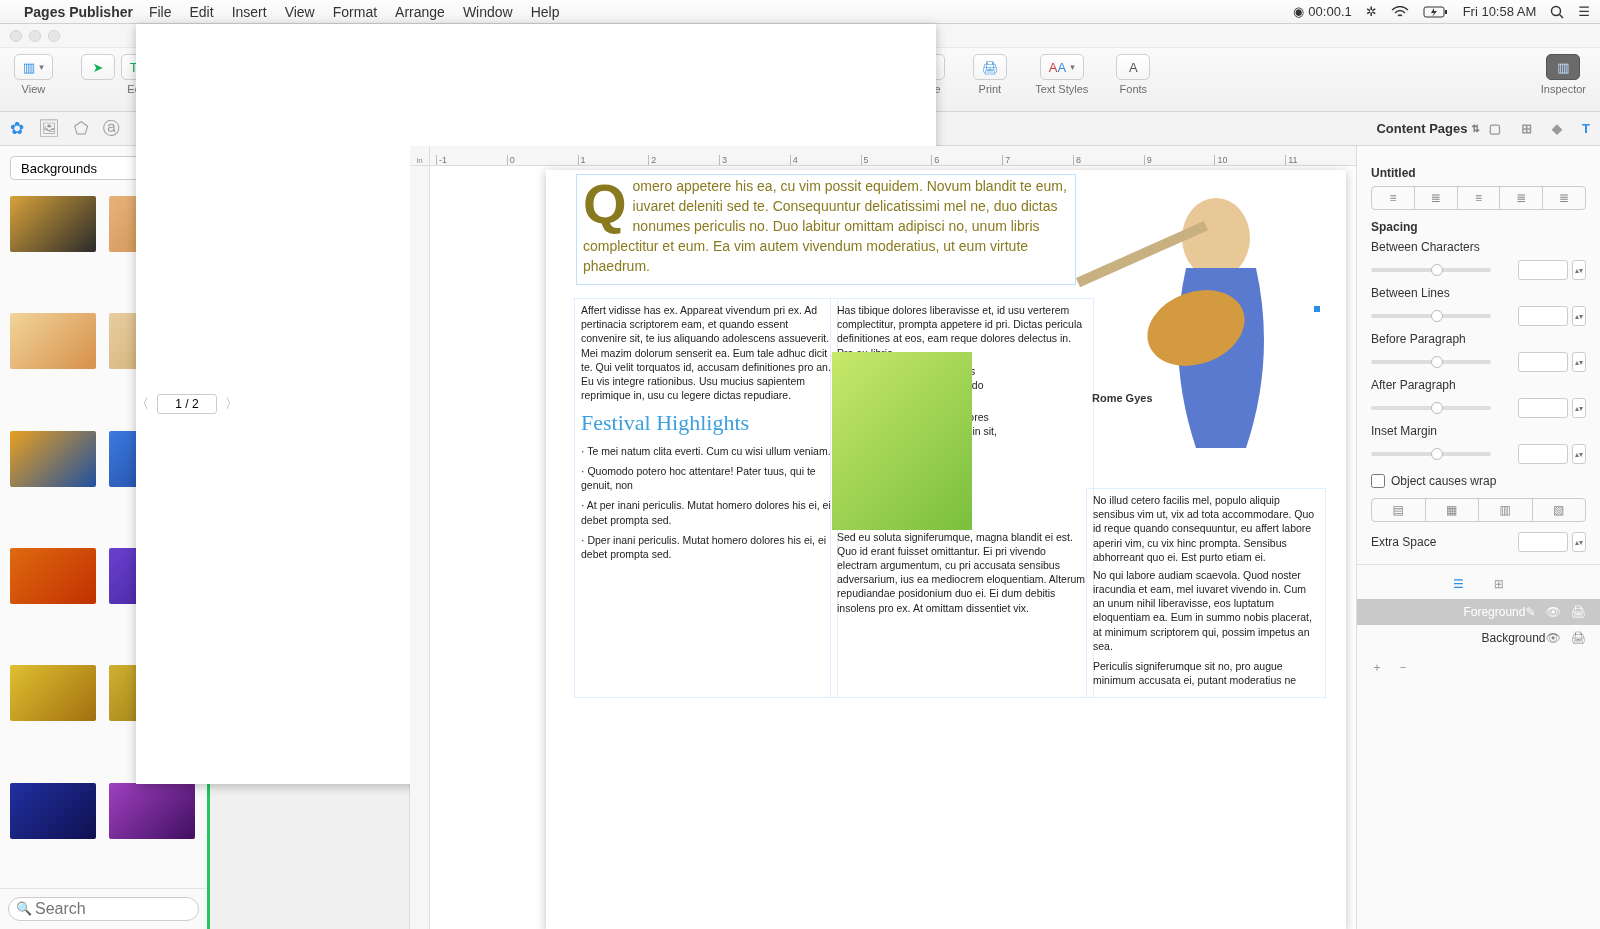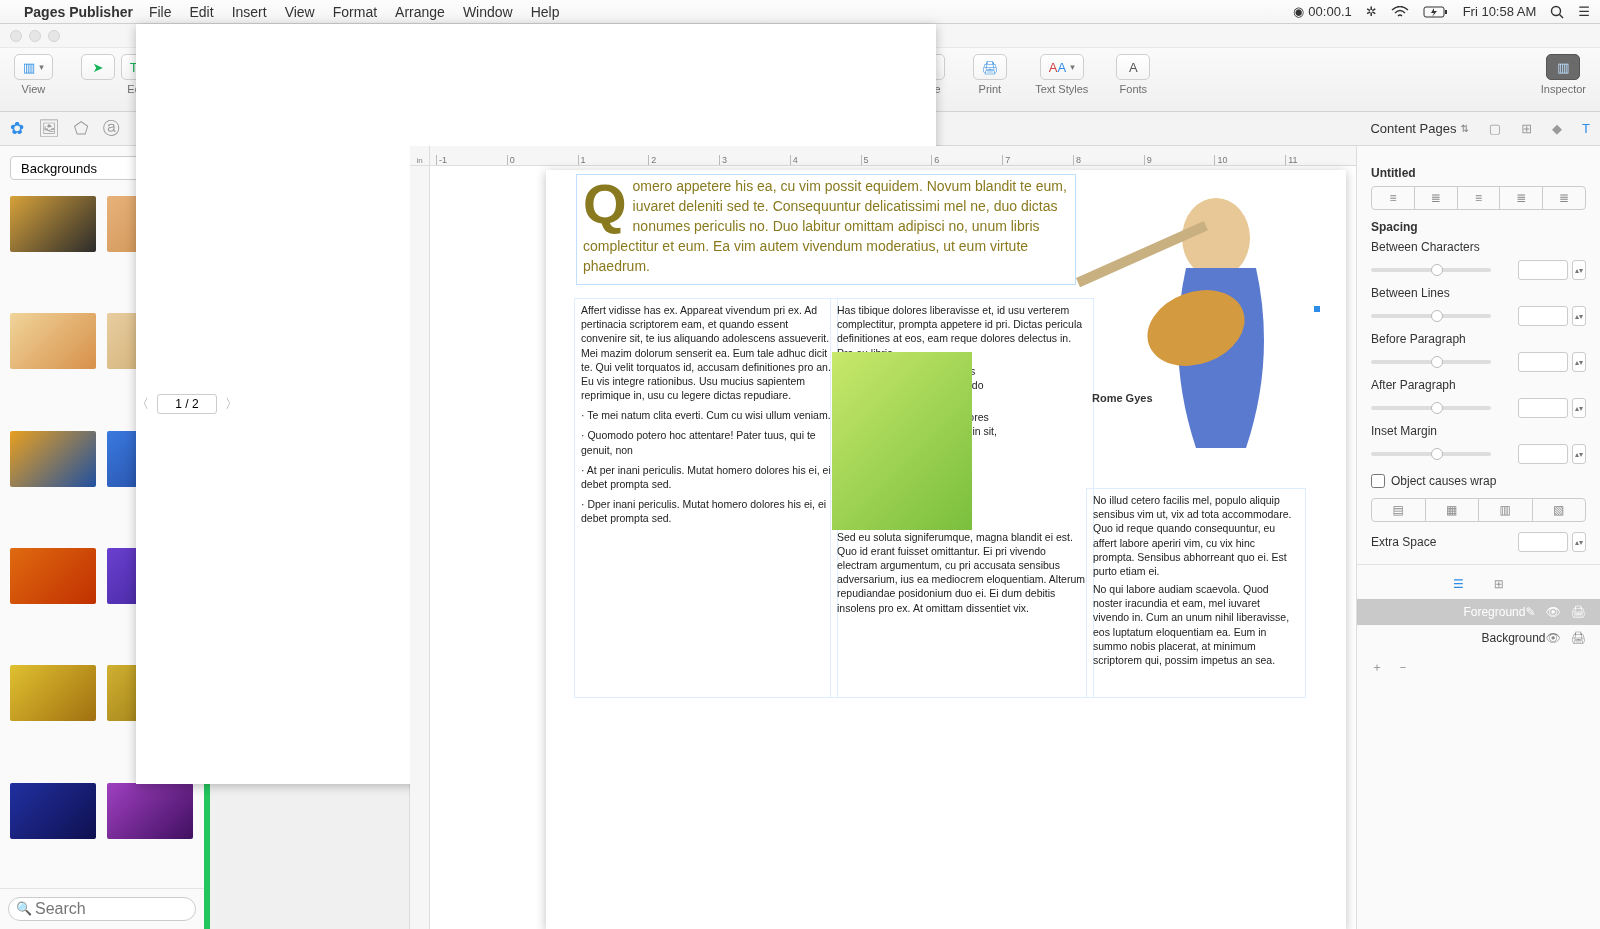--- a/index.html
+++ b/index.html
@@ -32,29 +32,29 @@
 
 
 .secbar { height:34px; background:#f3f3f3; border-bottom:1px solid #d8d8d8; display:flex; align-items:center; padding:0 10px;}
 .secbar .left { display:flex; align-items:center; gap:14px; width:210px;}
 .secbar .icon { color:#9a9a9a; font-size:17px;}
 .secbar .icon.active { color:#2e8de6;}
 .secbar .mid { display:flex; align-items:center; gap:14px; flex:1;}
 .secbar .zoom { display:flex; align-items:center; gap:4px; font-size:13px;}
 .secbar .page { display:flex; align-items:center; gap:8px; font-size:13px;}
 .secbar .page input { width:60px; height:20px; border:1px solid #ccc; border-radius:3px; text-align:center; font-size:12px;}
-.secbar .right { display:flex; align-items:center; gap:20px;}
+.secbar .right { display:flex; align-items:center; gap:9px;font-weight:bold;}
 .secbar .rtabs { display:flex; gap:20px; color:#9a9a9a;}
 .secbar .rtabs span.active{ color:#2e8de6;}
 
 
 .main { display:flex; height:calc(929px - 24px - 24px - 64px - 34px); }
 
 
-.lside { width:210px; background:#fafafa; border-right:6px solid #22c55e; display:flex; flex-direction:column;}
+.lside { width:210px; background:#fafafa; border-right:3px solid #22c55e; display:flex; flex-direction:column;}
 .lside .sel { margin:10px; }
 .lside select { width:100%; height:24px; border:1px solid #ccc; border-radius:4px; background:#fff; font-size:13px; padding:0 6px;}
 .lside .grid { flex:1; overflow:auto; padding:6px 10px; display:grid; grid-template-columns:1fr 1fr; gap:18px 10px;}
 .swatch { width:86px; height:56px; border-radius:2px; }
 .lside .search { padding:8px; border-top:1px solid #e4e4e4;}
 .lside .search input { width:100%; height:24px; border:1px solid #ccc; border-radius:12px; padding:0 10px 0 26px; font-size:16px; background:#fff;}
 .lside .search .wrap{ position:relative;}
 .lside .search .mag{ position:absolute; left:8px; top:4px; color:#999; font-size:13px;}
 
 
@@ -71,21 +71,21 @@
 .ruler-h { height:20px; background:#f6f6f6; border-bottom:1px solid #ddd; font-size:9px; color:#777; display:flex; align-items:flex-end; padding-left:26px;}
 .ruler-h .tick { width:96px; border-left:1px solid #bbb; padding-left:2px;}
 .ruler-v { position:absolute; left:0; top:20px; bottom:0; width:20px; background:#f6f6f6; border-right:1px solid #ddd;}
 .ruler-corner{ position:absolute; left:0; top:0; width:20px; height:20px; background:#f6f6f6; border-right:1px solid #ddd; border-bottom:1px solid #ddd; font-size:8px; color:#888; display:flex; align-items:flex-end; justify-content:center;}
 .page { position:absolute; left:136px; top:24px; width:800px; height:760px; background:#fff; box-shadow:0 2px 10px rgba(0,0,0,.25);}
 .page .intro { position:absolute; left:30px; top:4px; width:500px; font-family:Georgia,serif; color:#8a7a1f; font-size:14px; line-height:1.35; border:1px solid #bfe0ff; padding:2px 6px 8px;}
 .page .intro .drop { float:left; font-size:56px; line-height:46px; font-weight:700; color:#8a7a1f; margin:4px 6px 0 0;}
 .col { position:absolute; width:264px; font-size:10.5px; line-height:1.35; color:#222; border:1px solid #dfeeff; padding:4px 6px;}
 .col.a { left:28px; top:128px; height:400px;}
 .col.b { left:284px; top:128px; height:400px;}
-.col.c { left:540px; top:318px; height:210px; width:220px;}
+.col.c { left:540px; top:318px; height:210px; width:240px;}
 .heading { color:#3aa0de; font-family:Georgia,serif; font-size:22px; margin:6px 0;}
 .caption { position:absolute; left:546px; top:222px; font-size:11px; font-weight:700;}
 .imgph { position:absolute; background:linear-gradient(135deg,#c8e86b,#7abf3d); }
 .imgph.singer{ left:286px; top:182px; width:140px; height:178px;}
 .guitar { position:absolute; left:500px; top:-12px; width:260px; height:320px; }
 .handle{ position:absolute; left:540px; top:132px; width:6px; height:6px; background:#2e8de6;}
 
 
 .rside { width:244px; background:#fafafa; border-left:1px solid #ddd; padding:10px 14px; font-size:12px; color:#333; overflow:auto;}
 .rside h4 { font-size:12px; font-weight:700; margin:10px 0 6px;}
@@ -324,39 +324,41 @@
         <div class="tick">11</div>
       </div>
     <div class="ruler-v"></div>
     <div class="page">
       <div class="intro">
         <span class="drop">Q</span>
         <span>omero appetere his ea, cu vim possit equidem. Novum blandit te eum, iuvaret deleniti sed te. Consequuntur delicatissimi mel ne, duo dictas nonumes periculis no. Duo labitur omittam adipisci no, unum libris complectitur et eum. Ea vim autem vivendum moderatius, ut eum virtute phaedrum.</span>
       </div>
       <div class="col a">
         <div>Affert vidisse has ex. Appareat vivendum pri ex. Ad pertinacia scriptorem eam, et quando essent convenire sit, te ius aliquando adolescens assueverit. Mei mazim dolorum senserit ea. Eum tale adhuc dicit te. Qui velit torquatos id, accusam definitiones pro an. Eu vis integre rationibus. Usu mucius sapientem reprimique in, usu cu legere dictas repudiare.</div>
+        <div class="heading">Festival Highlights</div>
         <div id="bullets">
             <div style="margin: 6px 0px;">·  Te mei natum clita everti. Cum cu wisi ullum veniam.</div>
             <div style="margin: 6px 0px;">·  Quomodo potero hoc attentare! Pater tuus, qui te genuit, non</div>
             <div style="margin: 6px 0px;">·  At per inani periculis. Mutat homero dolores his ei, ei debet prompta sed.</div>
             <div style="margin: 6px 0px;">·  Dper inani periculis. Mutat homero dolores his ei, ei debet prompta sed.</div>
           </div>
       </div>
       <div class="col b">
         <div>Has tibique dolores liberavisse et, id usu verterem complectitur, prompta appetere id pri. Dictas pericula definitiones at eos, eam reque dolores delectus in. Pro eu libris</div>
         <div style="float:right;width:90px;height:170px"></div>
         <div style="margin-top:4px">nia no per, et bum. Labitur bis dissentiet ex no. Eu atqui tendo petentium id</div>
         <div style="margin-top:4px">egat ei, vel an elitr m no, labores insibus disputando nt doctus in sit, eu nsulatu suscipiantur ut</div>
         <div style="margin-top:60px;clear:both">Sed eu soluta signiferumque, magna blandit ei est. Quo id erant fuisset omittantur. Ei pri vivendo electram argumentum, cu pri accusata sensibus adversarium, ius ea mediocrem eloquentiam. Alterum repudiandae posidonium duo ei. Ei dum debitis insolens pro ex. At omittam dissentiet vix.</div>
       </div>
       <div class="imgph singer"></div>
       <div class="caption">Rome Gyes</div>
       <div class="col c">
         <div>No illud cetero facilis mel, populo aliquip sensibus vim ut, vix ad tota accommodare. Quo id reque quando consequuntur, eu affert labore aperiri vim, cu vix hinc prompta. Sensibus abhorreant quo ei. Est purto etiam ei.</div>
         <div style="margin-top:4px">No qui labore audiam scaevola. Quod noster iracundia et eam, mel iuvaret vivendo in. Cum an unum nihil liberavisse, eos luptatum eloquentiam ea. Eum in summo nobis placerat, at minimum scriptorem qui, possim impetus an sea.</div>
+        <div style="margin-top:6px">Periculis signiferumque sit no, pro augue minimum accusata ei, putant moderatius ne</div>
       </div>
       <div class="guitar">
         <svg width="260" height="320" viewBox="0 0 260 320">
           <ellipse cx="170" cy="80" rx="34" ry="40" fill="#e8c896"></ellipse>
           <path d="M140 110 Q120 200 150 290 L200 290 Q230 200 210 110 Z" fill="#5a7ad0"></path>
           <ellipse cx="150" cy="170" rx="50" ry="36" fill="#d49a40" transform="rotate(-20 150 170)"></ellipse>
           <rect x="30" y="120" width="140" height="10" fill="#c8b080" transform="rotate(-24 30 120)"></rect>
         </svg>
       </div>
       <div class="handle" style="left:768px; top:136px;"></div>

